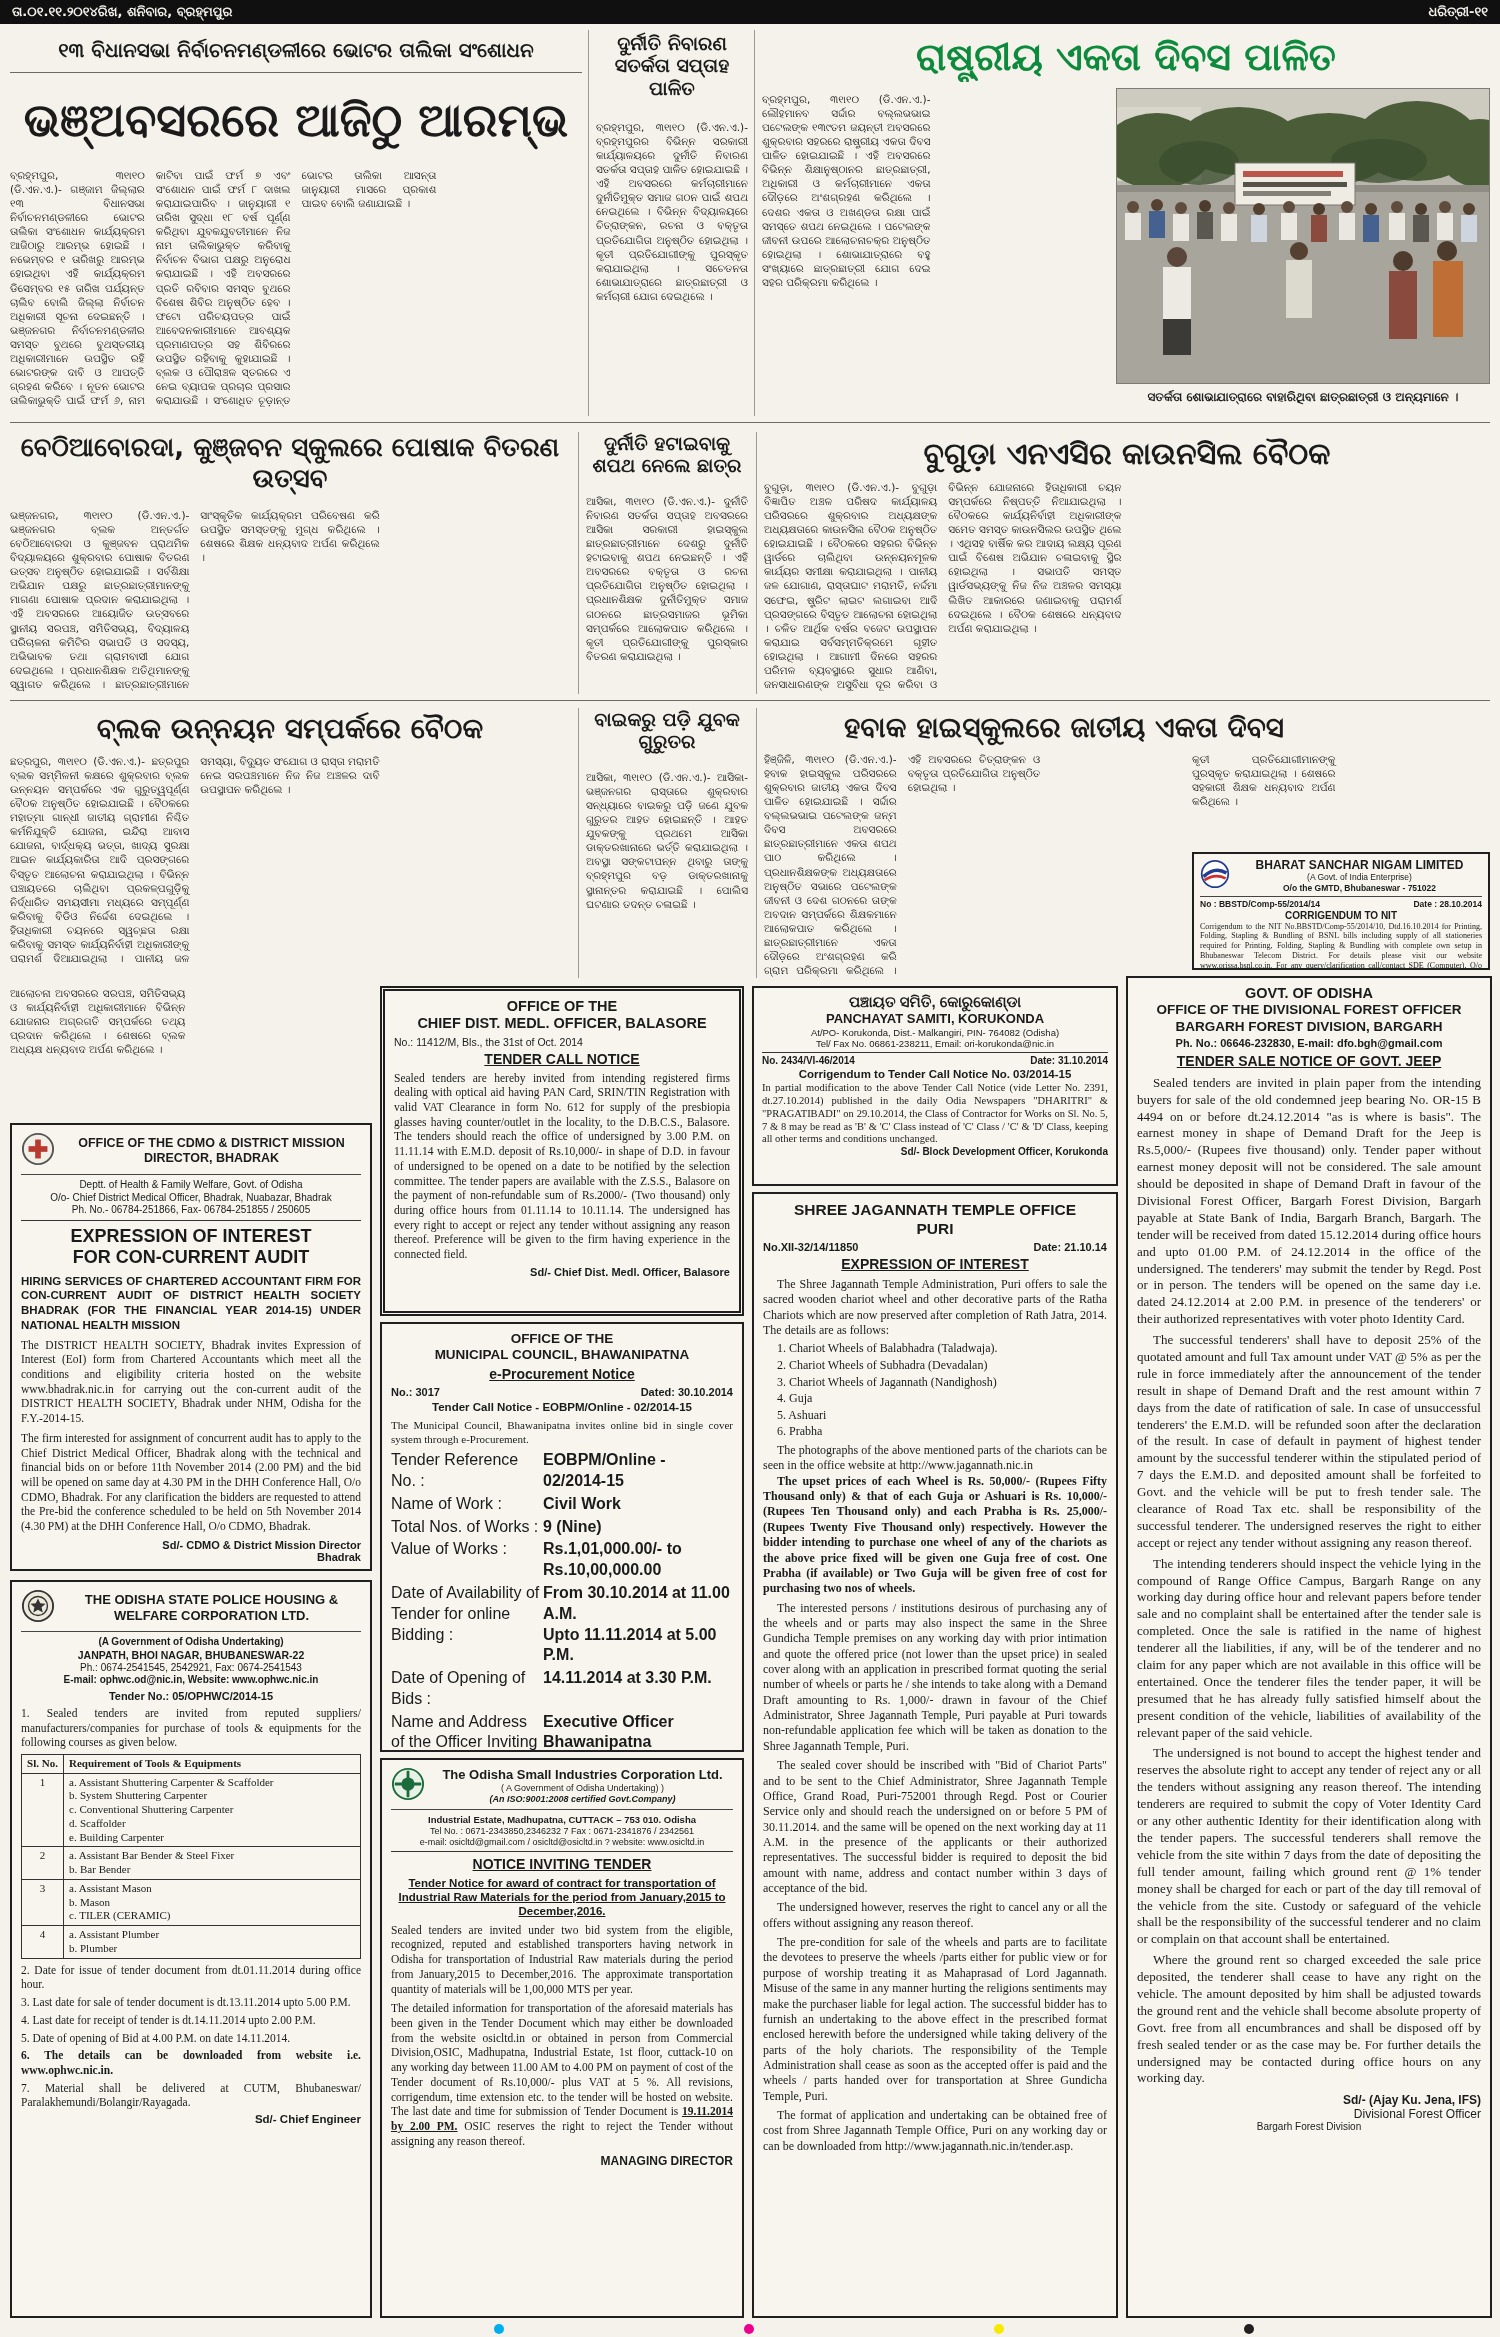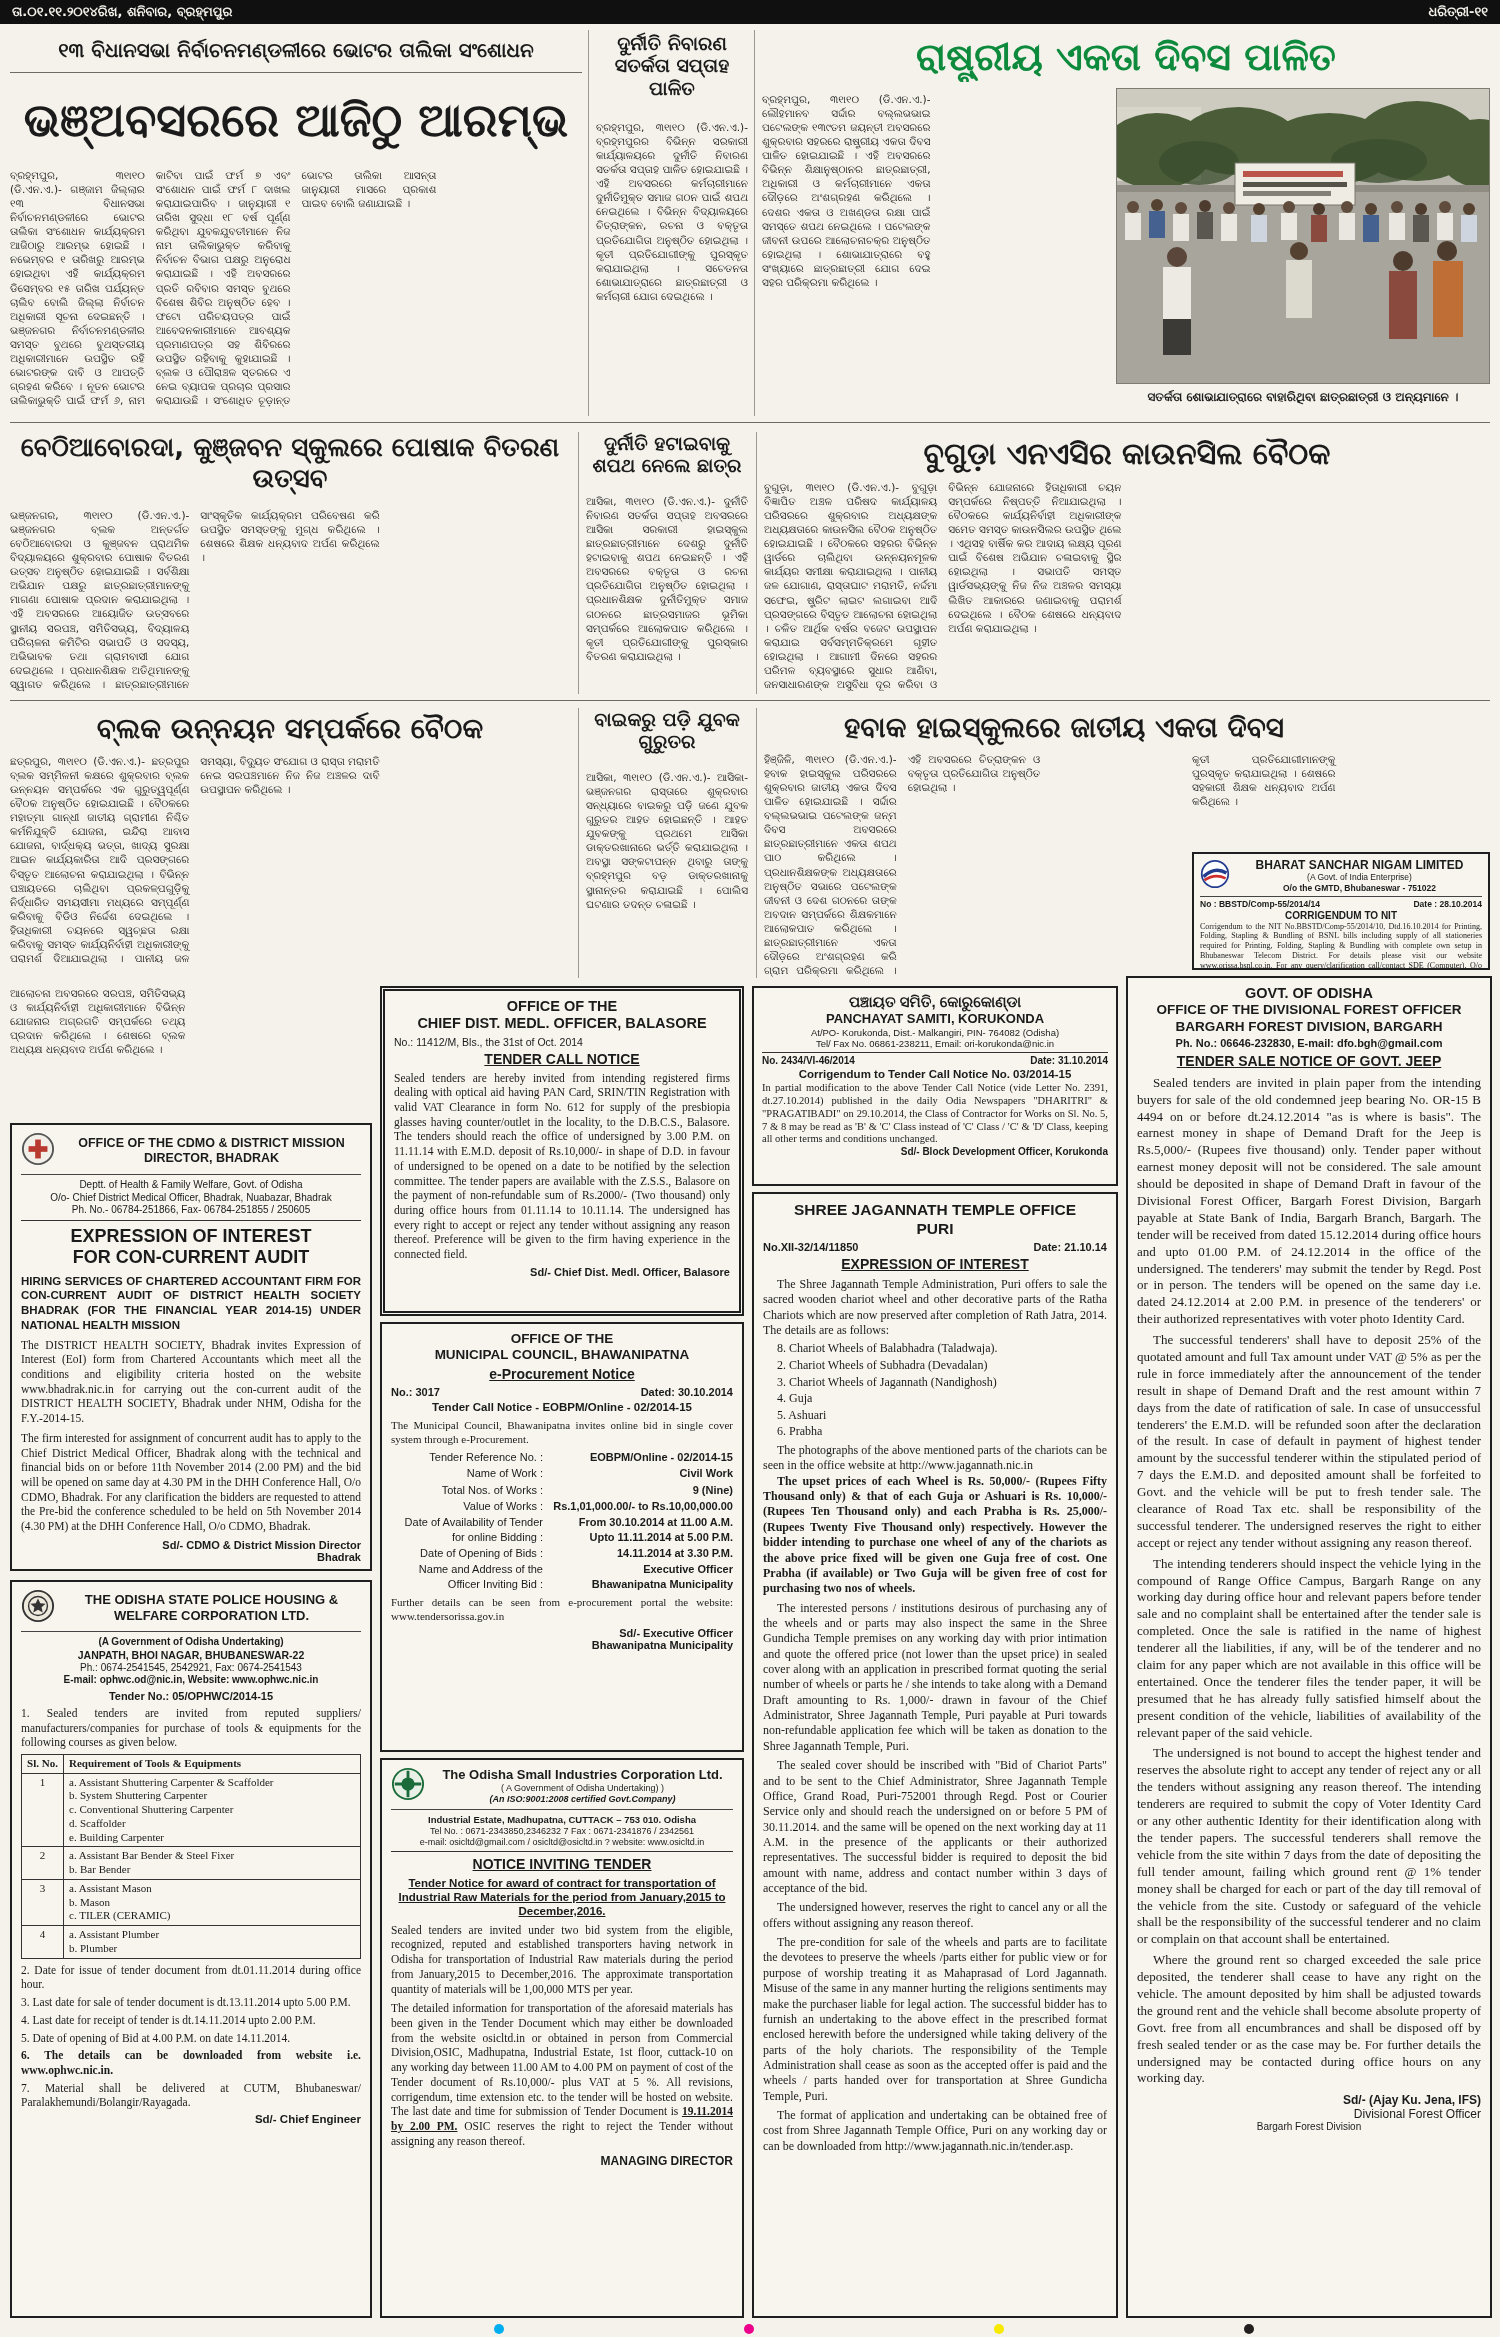--- a/index.html
+++ b/index.html
@@ -43,21 +43,21 @@
   .u { text-decoration:underline; }
   .headflex { display:flex; align-items:center; gap:7px; border-bottom:1px solid #444; padding-bottom:4px; margin-bottom:4px; }
   .headflex .tt { flex:1; }
 
   
   #tools-table { width:100%; border-collapse:collapse; font-size:11px; line-height:1.25; margin:4px 0; font-family:"Liberation Serif", serif; }
   #tools-table th, #tools-table td { border:1px solid #333; padding:2px 5px; vertical-align:top; text-align:left; }
   #tools-table th:first-child, #tools-table td:first-child { width:42px; text-align:center; }
 
   
-  .kvrow { display:flex; font-size:11px; line-height:1.3; margin-bottom:2px; font-family:"Liberation Sans", sans-serif;text-align:right; }
+  .kvrow { display:flex; font-size:16px; line-height:1.3; margin-bottom:2px; font-family:"Liberation Sans", sans-serif; }
   .kvrow .k { width:152px; flex:none; }
   .kvrow .v { flex:1; font-weight:bold; }
 
   .jlist { font-size:12px; line-height:1.3; padding-left:14px; margin:3px 0; }
   .jlist div { margin-bottom:1px; }
 
   .dot { position:absolute; width:10px; height:10px; border-radius:50%; top:2324px; }
   #dot-cyan { background:#00aeef; left:494px; }
   #dot-magenta { background:#ec008c; left:744px; }
   #dot-yellow { background:#f7ea00; left:994px; }
@@ -418,21 +418,21 @@
 <div class="box" style="left:752px; top:1192px; width:366px; height:1126px;">
   <div class="bt pre" style="font-size:15.5px;">SHREE JAGANNATH TEMPLE OFFICE
 PURI</div>
   <div class="refrow" style="font-size:11px;">
     <span>No.XII-32/14/11850</span>
     <span>Date: 21.10.14</span>
   </div>
   <div class="bt u" style="font-size:14px; margin-bottom:4px;">EXPRESSION OF INTEREST</div>
   <div class="ebody" style="font-size:12px; text-indent:14px;">The Shree Jagannath Temple Administration, Puri offers to sale the sacred wooden chariot wheel and other decorative parts of the Ratha Chariots which are now preserved after completion of Rath Jatra, 2014. The details are as follows:</div>
   <div class="jlist">
-    <div>8. Chariot Wheels of Balabhadra (Taladwaja).</div>
+    <div>1. Chariot Wheels of Balabhadra (Taladwaja).</div>
     <div>2. Chariot Wheels of Subhadra (Devadalan)</div>
     <div>3. Chariot Wheels of Jagannath (Nandighosh)</div>
     <div>4. Guja</div>
     <div>5. Ashuari</div>
     <div>6. Prabha</div>
   </div>
   <div class="ebody" style="font-size:12px; text-indent:14px; ">The photographs of the above mentioned parts of the chariots can be seen in the office website at http://www.jagannath.nic.in</div>
   <div class="ebody" style="font-size:12px; font-weight:bold; text-indent:14px; margin-bottom:4px;">The upset prices of each Wheel is Rs. 50,000/- (Rupees Fifty Thousand only) &amp; that of each Guja or Ashuari is Rs. 10,000/- (Rupees Ten Thousand only) and each Prabha is Rs. 25,000/- (Rupees Twenty Five Thousand only) respectively. However the bidder intending to purchase one wheel of any of the chariots as the above price fixed will be given one Guja free of cost. One Prabha (if available) or Two Guja will be given free of cost for purchasing two nos of wheels.</div>
   <div class="ebody" style="font-size:12px; text-indent:14px; margin-bottom:4px;">The interested persons / institutions desirous of purchasing any of the wheels and or parts may also inspect the same in the Shree Gundicha Temple premises on any working day with prior intimation and quote the offered price (not lower than the upset price) in sealed cover along with an application in prescribed format quoting the serial number of wheels or parts he / she intends to take along with a Demand Draft amounting to Rs. 1,000/- drawn in favour of the Chief Administrator, Shree Jagannath Temple, Puri payable at Puri towards non-refundable application fee which will be taken as donation to the Shree Jagannath Temple, Puri.</div>
   <div class="ebody" style="font-size:12px; text-indent:14px; margin-bottom:4px;">The sealed cover should be inscribed with "Bid of Chariot Parts" and to be sent to the Chief Administrator, Shree Jagannath Temple Office, Grand Road, Puri-752001 through Regd. Post or Courier Service only and should reach the undersigned on or before 5 PM of 30.11.2014. and the same will be opened on the next working day at 11 A.M. in the presence of the applicants or their authorized representatives. The successful bidder is required to deposit the bid amount with name, address and contact number within 3 days of acceptance of the bid.</div>

